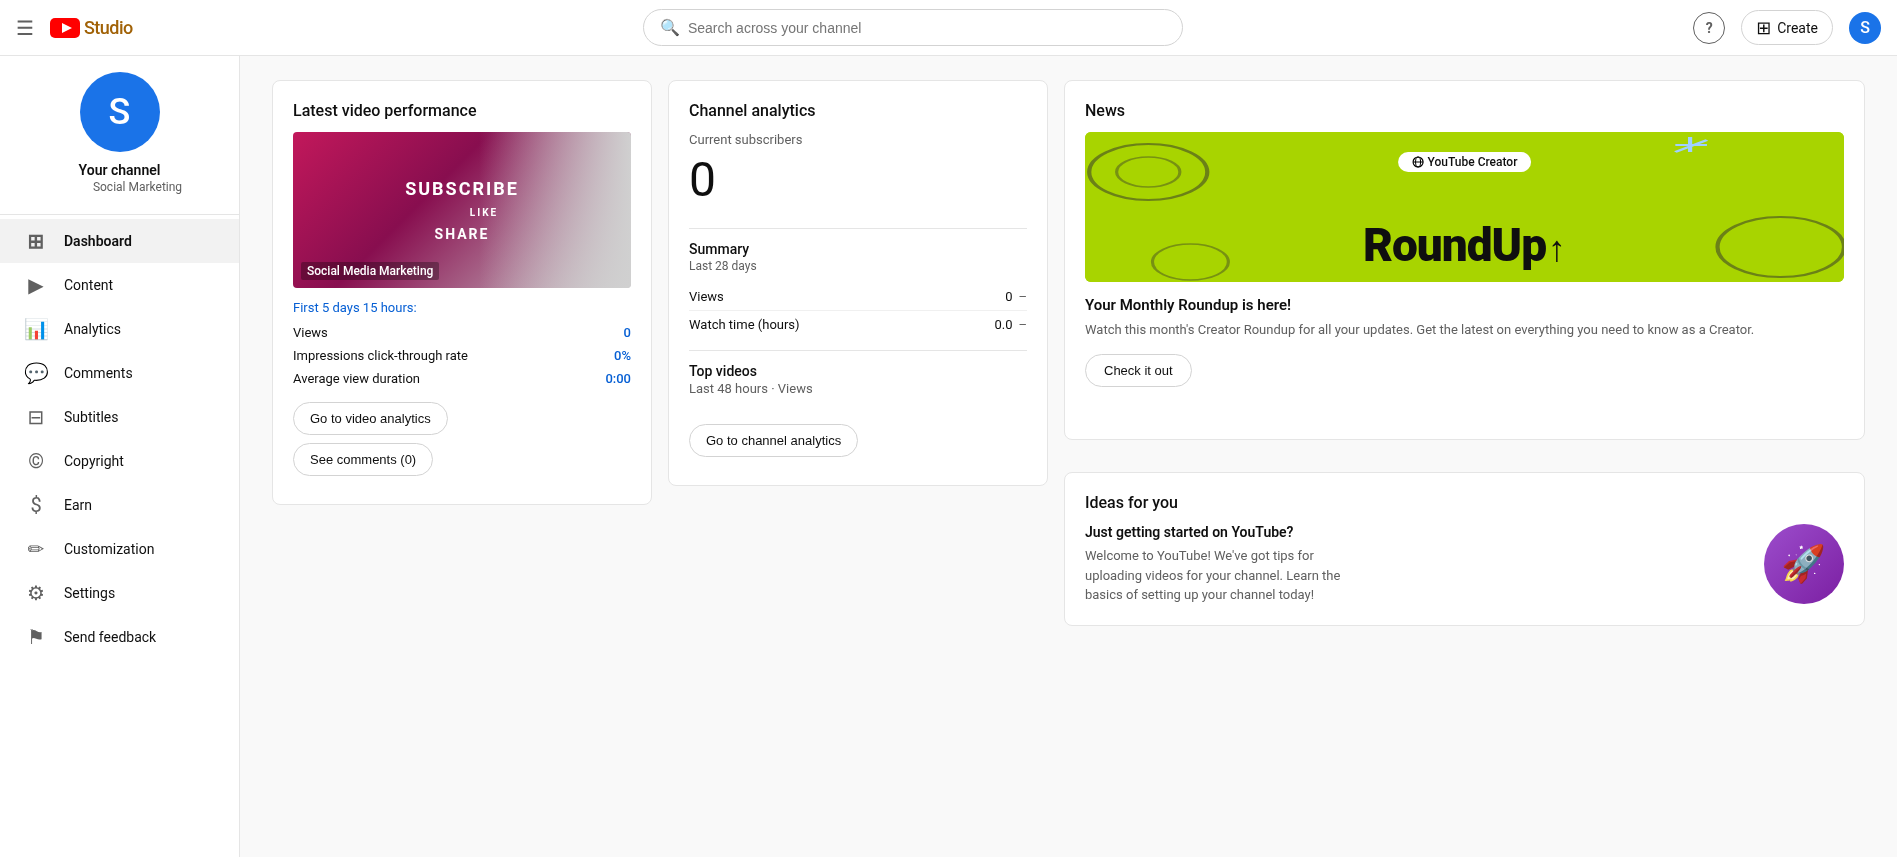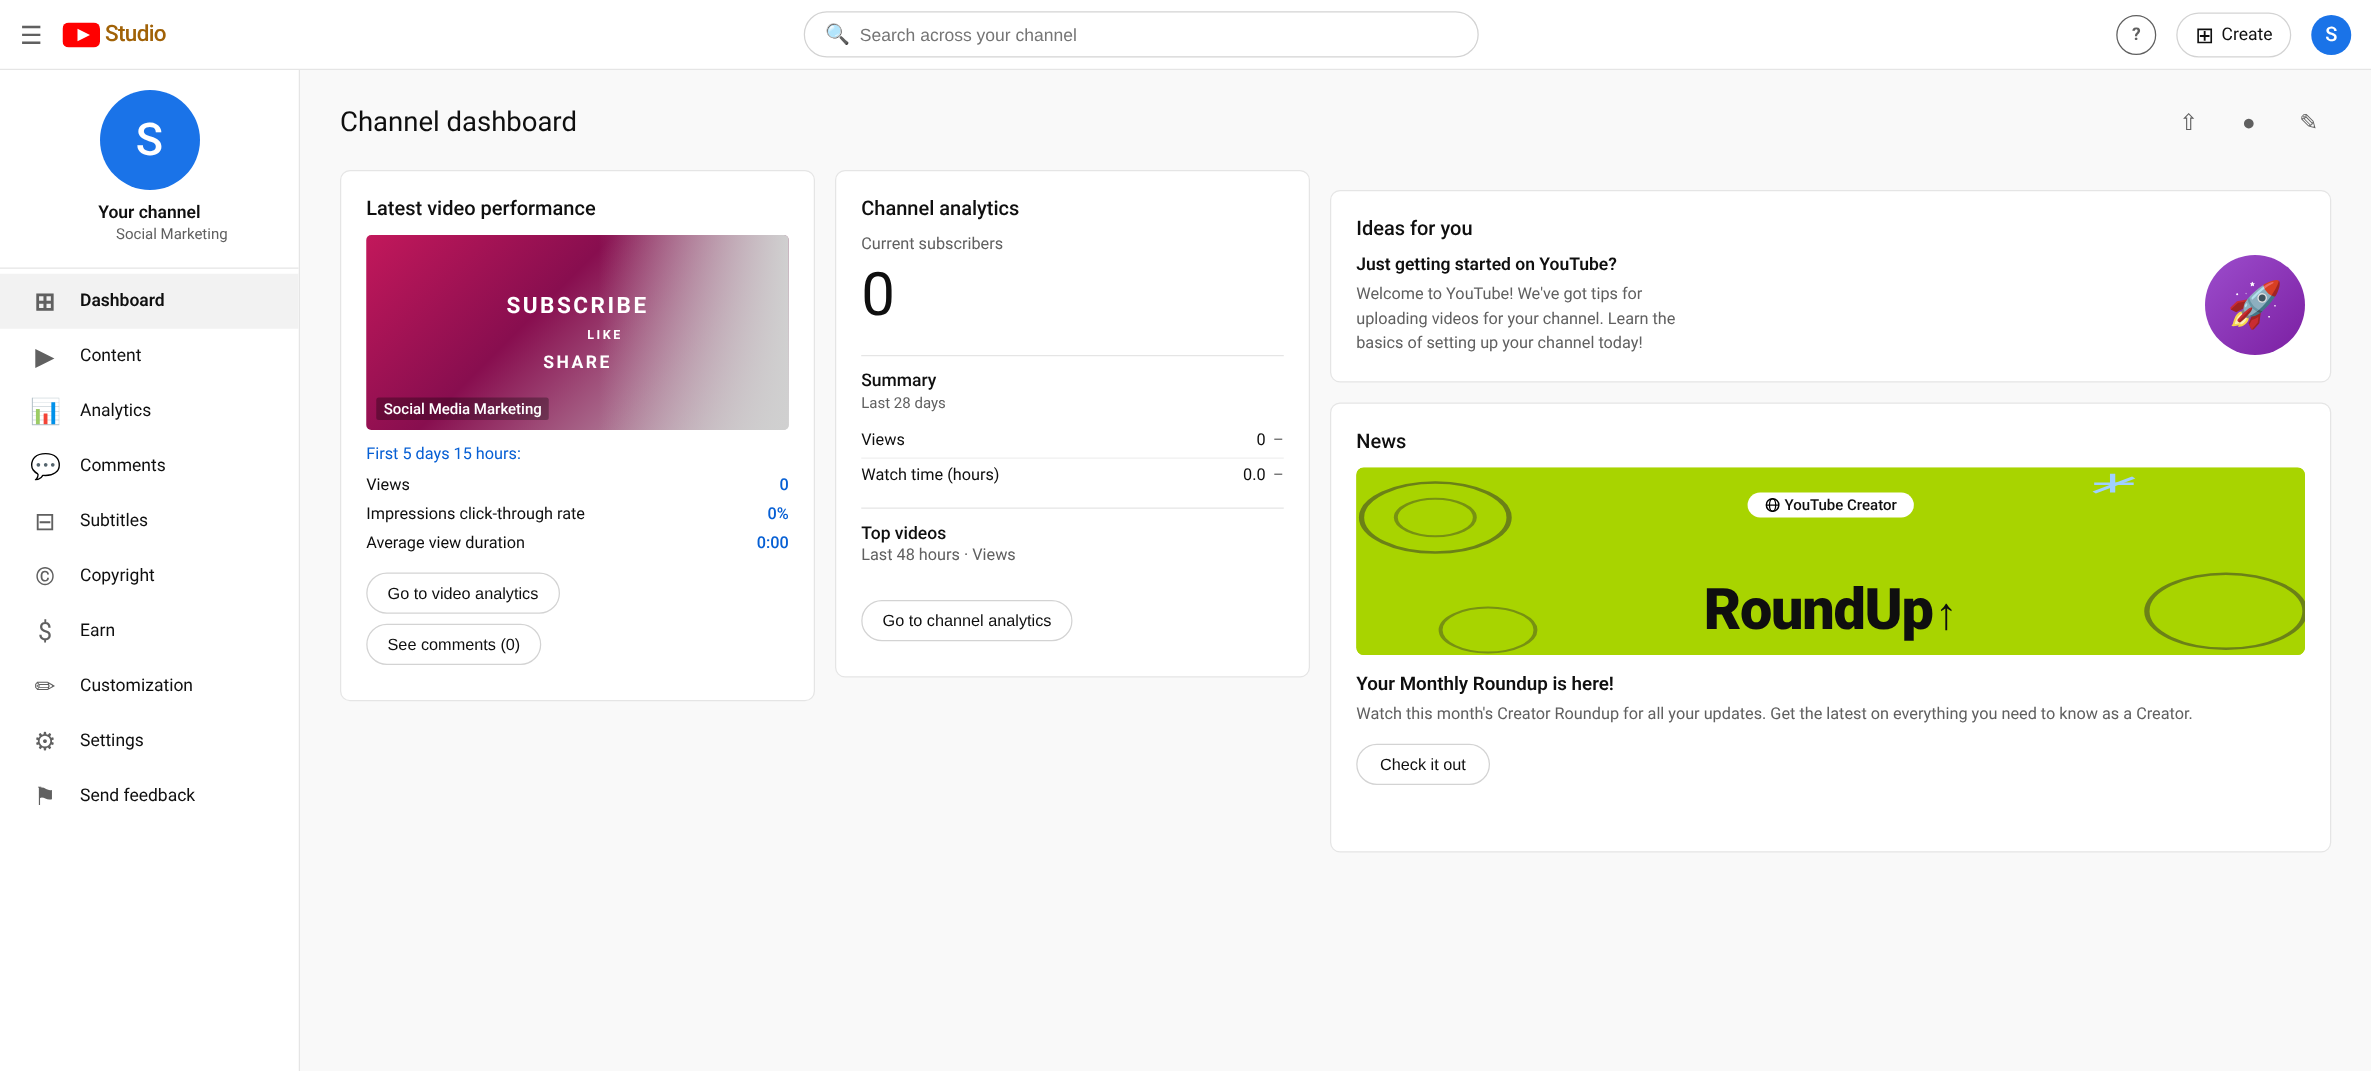--- a/index.html
+++ b/index.html
@@ -259,28 +259,20 @@
           <span class="sidebar-item-label">Settings</span>
         </div>
         <div class="sidebar-item">
           <span class="sidebar-item-icon">⚑</span>
           <span class="sidebar-item-label">Send feedback</span>
         </div>
       </nav>
   </aside>
 
   <main class="main">
-    <div class="page-title">
-      <span>Channel dashboard</span>
-      <div class="page-title-actions">
-        <div class="title-action-icon" title="Upload">⇧</div>
-        <div class="title-action-icon" title="Go live">●</div>
-        <div class="title-action-icon" title="Edit">✎</div>
-      </div>
-    </div>
 
     <div class="cards-row">
 
       <div class="card card-video">
         <div class="card-title">Latest video performance</div>
         <div class="video-thumb">
           <div class="thumb-right-fade"></div>
           <div class="video-thumb-overlay">
             <span class="thumb-text-subscribe">SUBSCRIBE</span>
             <span class="thumb-text-like">LIKE</span>
@@ -331,33 +323,20 @@
           </div>
         <div class="analytics-divider"></div>
         <div class="analytics-section-title">Top videos</div>
         <div class="top-videos-label">Last 48 hours · Views</div>
         <br>
         <button class="card-btn">Go to channel analytics</button>
       </div>
 
       <div style="display:flex; flex-direction:column; gap:16px; flex:1; min-width:0;">
 
-        <div class="card card-ideas">
-          <div class="card-title">Ideas for you</div>
-          <div class="ideas-body">
-            <div class="ideas-text">
-              <div class="ideas-subtitle">Just getting started on YouTube?</div>
-              <div class="ideas-desc">Welcome to YouTube! We've got tips for uploading videos for your channel. Learn the basics of setting up your channel today!</div>
-            </div>
-            <div class="ideas-rocket">
-              🚀
-            </div>
-          </div>
-        </div>
-
         <div class="card card-news">
           <div class="card-title">News</div>
           <div class="news-image">
 
             <svg style="position:absolute;inset:0;width:100%;height:100%;" viewBox="0 0 360 150" preserveAspectRatio="none">
               <rect width="360" height="150" fill="#a8d400"></rect>
 
               <circle cx="30" cy="40" r="28" fill="none" stroke="#2d2d2d" stroke-width="2" opacity="0.5"></circle>
               <circle cx="30" cy="40" r="15" fill="none" stroke="#2d2d2d" stroke-width="1.5" opacity="0.4"></circle>
               <circle cx="330" cy="115" r="30" fill="none" stroke="#2d2d2d" stroke-width="2" opacity="0.5"></circle>
@@ -380,16 +359,29 @@
             <div style="position:absolute;bottom:12px;left:50%;transform:translateX(-50%);display:flex;align-items:baseline;white-space:nowrap;">
               <span style="font-size:46px;font-weight:900;color:#0f0f0f;line-height:1;letter-spacing:-1px;">RoundUp</span>
               <span style="font-size:36px;font-weight:900;color:#0f0f0f;margin-left:2px;">↑</span>
             </div>
           </div>
           <div class="news-title">Your Monthly Roundup is here!</div>
           <div class="news-desc">Watch this month's Creator Roundup for all your updates. Get the latest on everything you need to know as a Creator.</div>
           <button class="check-it-out-btn">Check it out</button>
         </div>
 
+        <div class="card card-ideas">
+          <div class="card-title">Ideas for you</div>
+          <div class="ideas-body">
+            <div class="ideas-text">
+              <div class="ideas-subtitle">Just getting started on YouTube?</div>
+              <div class="ideas-desc">Welcome to YouTube! We've got tips for uploading videos for your channel. Learn the basics of setting up your channel today!</div>
+            </div>
+            <div class="ideas-rocket">
+              🚀
+            </div>
+          </div>
+        </div>
+
       </div>
     </div>
   </main>
 </div>
 
 </body></html>

